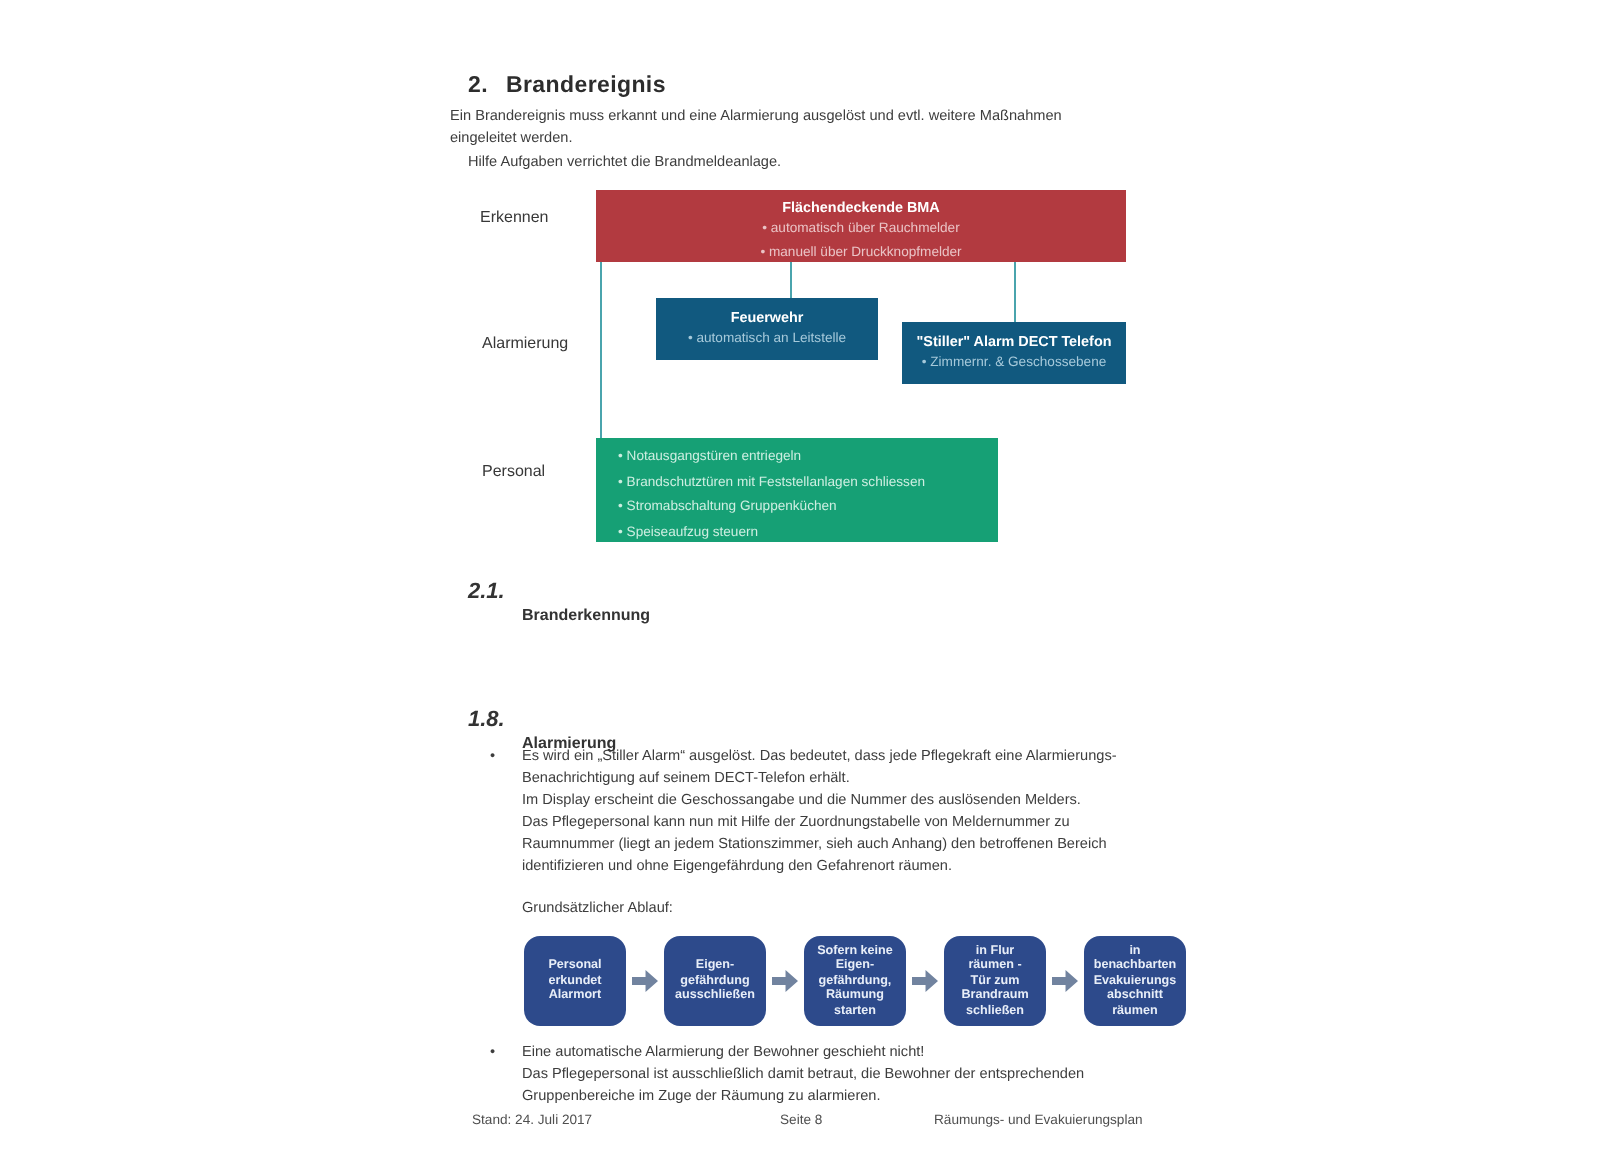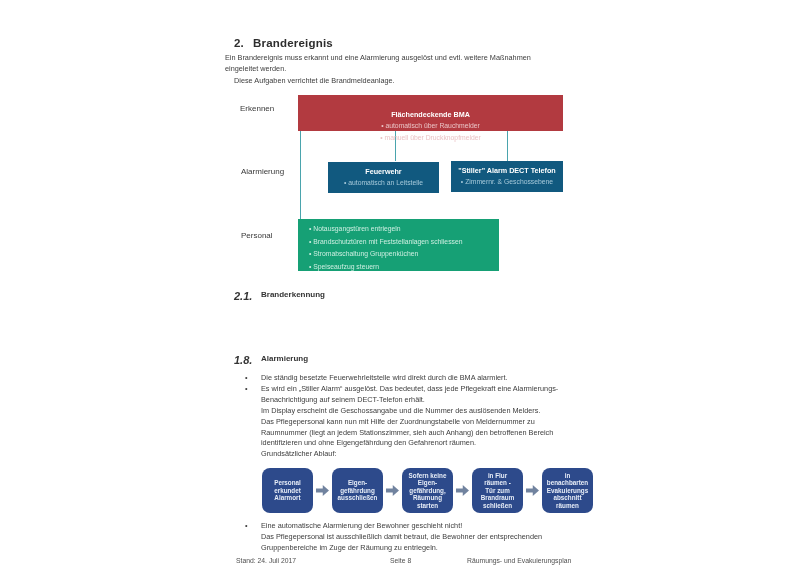--- a/index.html
+++ b/index.html
@@ -19,42 +19,42 @@
   .intro-2 { left:234px; top:76px; }
 
   
   .row-label { font-size:8px; font-weight:normal; color:#383838;text-align:center; }
   .lbl-erkennen { left:240px; top:104px; }
   .lbl-alarmierung { left:241px; top:167px; }
   .lbl-ansteuern { left:241px; top:231px; }
 
   
   .dg-box { box-sizing:border-box; display:flex; flex-direction:column; align-items:center; }
-  .bma-box { left:298px; top:95px; width:265px; height:36px; background:#b23a40; padding-top:14px; }
-  .fw-box  { left:328px; top:162px; width:111px; height:31px; background:#11597f; padding-top:3.5px; }
+  .bma-box { left:298px; top:95px; width:265px; height:36px; background:#b23a40; padding-top:3px; }
+  .fw-box  { left:328px; top:149px; width:111px; height:31px; background:#11597f; padding-top:3.5px; }
   .dect-box{ left:451px; top:161px; width:112px; height:31px; background:#11597f; padding-top:3.5px; }
   .box-title { font-size:7.2px; font-weight:bold; color:#ffffff; line-height:11px; white-space:nowrap; }
   .box-bullet { font-size:6.8px; line-height:11.8px; white-space:nowrap; }
   .bma-box .box-bullet { color:#eac3c5; }
   .fw-box .box-bullet, .dect-box .box-bullet { color:#a6c9da; }
   .box-bullet::before { content:"• "; }
 
   .green-box { left:298px; top:219px; width:201px; height:52px; background:#16a075;
     box-sizing:border-box; padding:4px 0 0 11px; }
   .green-box .box-bullet { color:#cdeee1; display:block; line-height:12.6px; }
 
   
   .conn { width:1px; background:#4aa4ad; }
   .conn-left  { left:300px; top:131px; height:88px; }
   .conn-mid   { left:395px; top:131px; height:30px; }
   .conn-right { left:507px; top:131px; height:30px; }
 
   
   .sec-num  { font-size:11px; font-weight:bold; color:#333333;font-style:italic; }
-  .sec-head { font-size:8px; font-weight:bold; color:#333333; }
+  .sec-head { font-size:8px; font-weight:bold; color:#333333;margin-top:13px; }
   .n21 { left:234px; top:290px; } .h21 { left:261px; top:290px; }
   .b21 { left:234px; top:311px; }
   .n22 { left:234px; top:354px; } .h22 { left:261px; top:354px; }
 
   
   .bullet-list { left:245px; top:373px; display:flex; flex-direction:column; gap:0; }
   .bullet-row { display:flex; align-items:flex-start; }
   .bullet-marker { width:16px; flex:0 0 16px; font-size:7.3px; line-height:10.9px; color:#3d3d3d; }
   .bullet-marker::before { content:"•"; }
   .bullet-text { font-size:7.3px; line-height:10.9px; color:#3d3d3d; white-space:pre-line; }
@@ -84,21 +84,21 @@
 
 <div class="page">
 
   <h1 class="abs doc-title">
     <span>2.</span>
     <span>Brandereignis</span>
   </h1>
 
   <div class="abs body-text intro-1">Ein Brandereignis muss erkannt und eine Alarmierung ausgelöst und evtl. weitere Maßnahmen
 eingeleitet werden.</div>
-  <div class="abs body-text intro-2">Diese Aufgaben verrichtet die Brandmeldeanlage.</div>
+  <div class="abs body-text intro-2">Hilfe Aufgaben verrichtet die Brandmeldeanlage.</div>
 
   <div class="abs row-label lbl-erkennen">Erkennen</div>
   <div class="abs row-label lbl-alarmierung">Alarmierung</div>
   <div class="abs row-label lbl-ansteuern">Personal</div>
 
   <div class="abs conn conn-left"></div>
   <div class="abs conn conn-mid"></div>
   <div class="abs conn conn-right"></div>
 
   <div class="abs dg-box bma-box">
@@ -124,24 +124,20 @@
     <div class="box-bullet">Speiseaufzug steuern</div>
   </div>
 
   <div class="abs sec-num n21">2.1.</div>
   <div class="abs sec-head h21">Branderkennung</div>
 
   <div class="abs sec-num n22">1.8.</div>
   <div class="abs sec-head h22">Alarmierung</div>
 
   <div class="abs bullet-list">
-    <div class="bullet-row">
-      <span class="bullet-marker"></span>
-      <span class="bullet-text">Die ständig besetzte Feuerwehrleitstelle wird direkt durch die BMA alarmiert.</span>
-    </div>
     <div class="bullet-row">
       <span class="bullet-marker"></span>
       <span class="bullet-text">Es wird ein „Stiller Alarm“ ausgelöst. Das bedeutet, dass jede Pflegekraft eine Alarmierungs-
 Benachrichtigung auf seinem DECT-Telefon erhält.
 Im Display erscheint die Geschossangabe und die Nummer des auslösenden Melders.
 Das Pflegepersonal kann nun mit Hilfe der Zuordnungstabelle von Meldernummer zu
 Raumnummer (liegt an jedem Stationszimmer, sieh auch Anhang) den betroffenen Bereich
 identifizieren und ohne Eigengefährdung den Gefahrenort räumen.</span>
     </div>
   </div>
@@ -181,20 +177,20 @@
 benachbarten
 Evakuierungs
 abschnitt
 räumen</div>
   </div>
 
   <div class="abs bullet-row closing-bullet">
     <span class="bullet-marker"></span>
     <span class="bullet-text">Eine automatische Alarmierung der Bewohner geschieht nicht!
 Das Pflegepersonal ist ausschließlich damit betraut, die Bewohner der entsprechenden
-Gruppenbereiche im Zuge der Räumung zu entriegeln.</span>
+Gruppenbereiche im Zuge der Räumung zu alarmieren.</span>
   </div>
 
   <div class="abs footer-item foot-left">Stand: 24. Juli 2017</div>
   <div class="abs footer-item foot-center">Seite 8</div>
   <div class="abs footer-item foot-right">Räumungs- und Evakuierungsplan</div>
 
 </div>
 
 </body></html>

